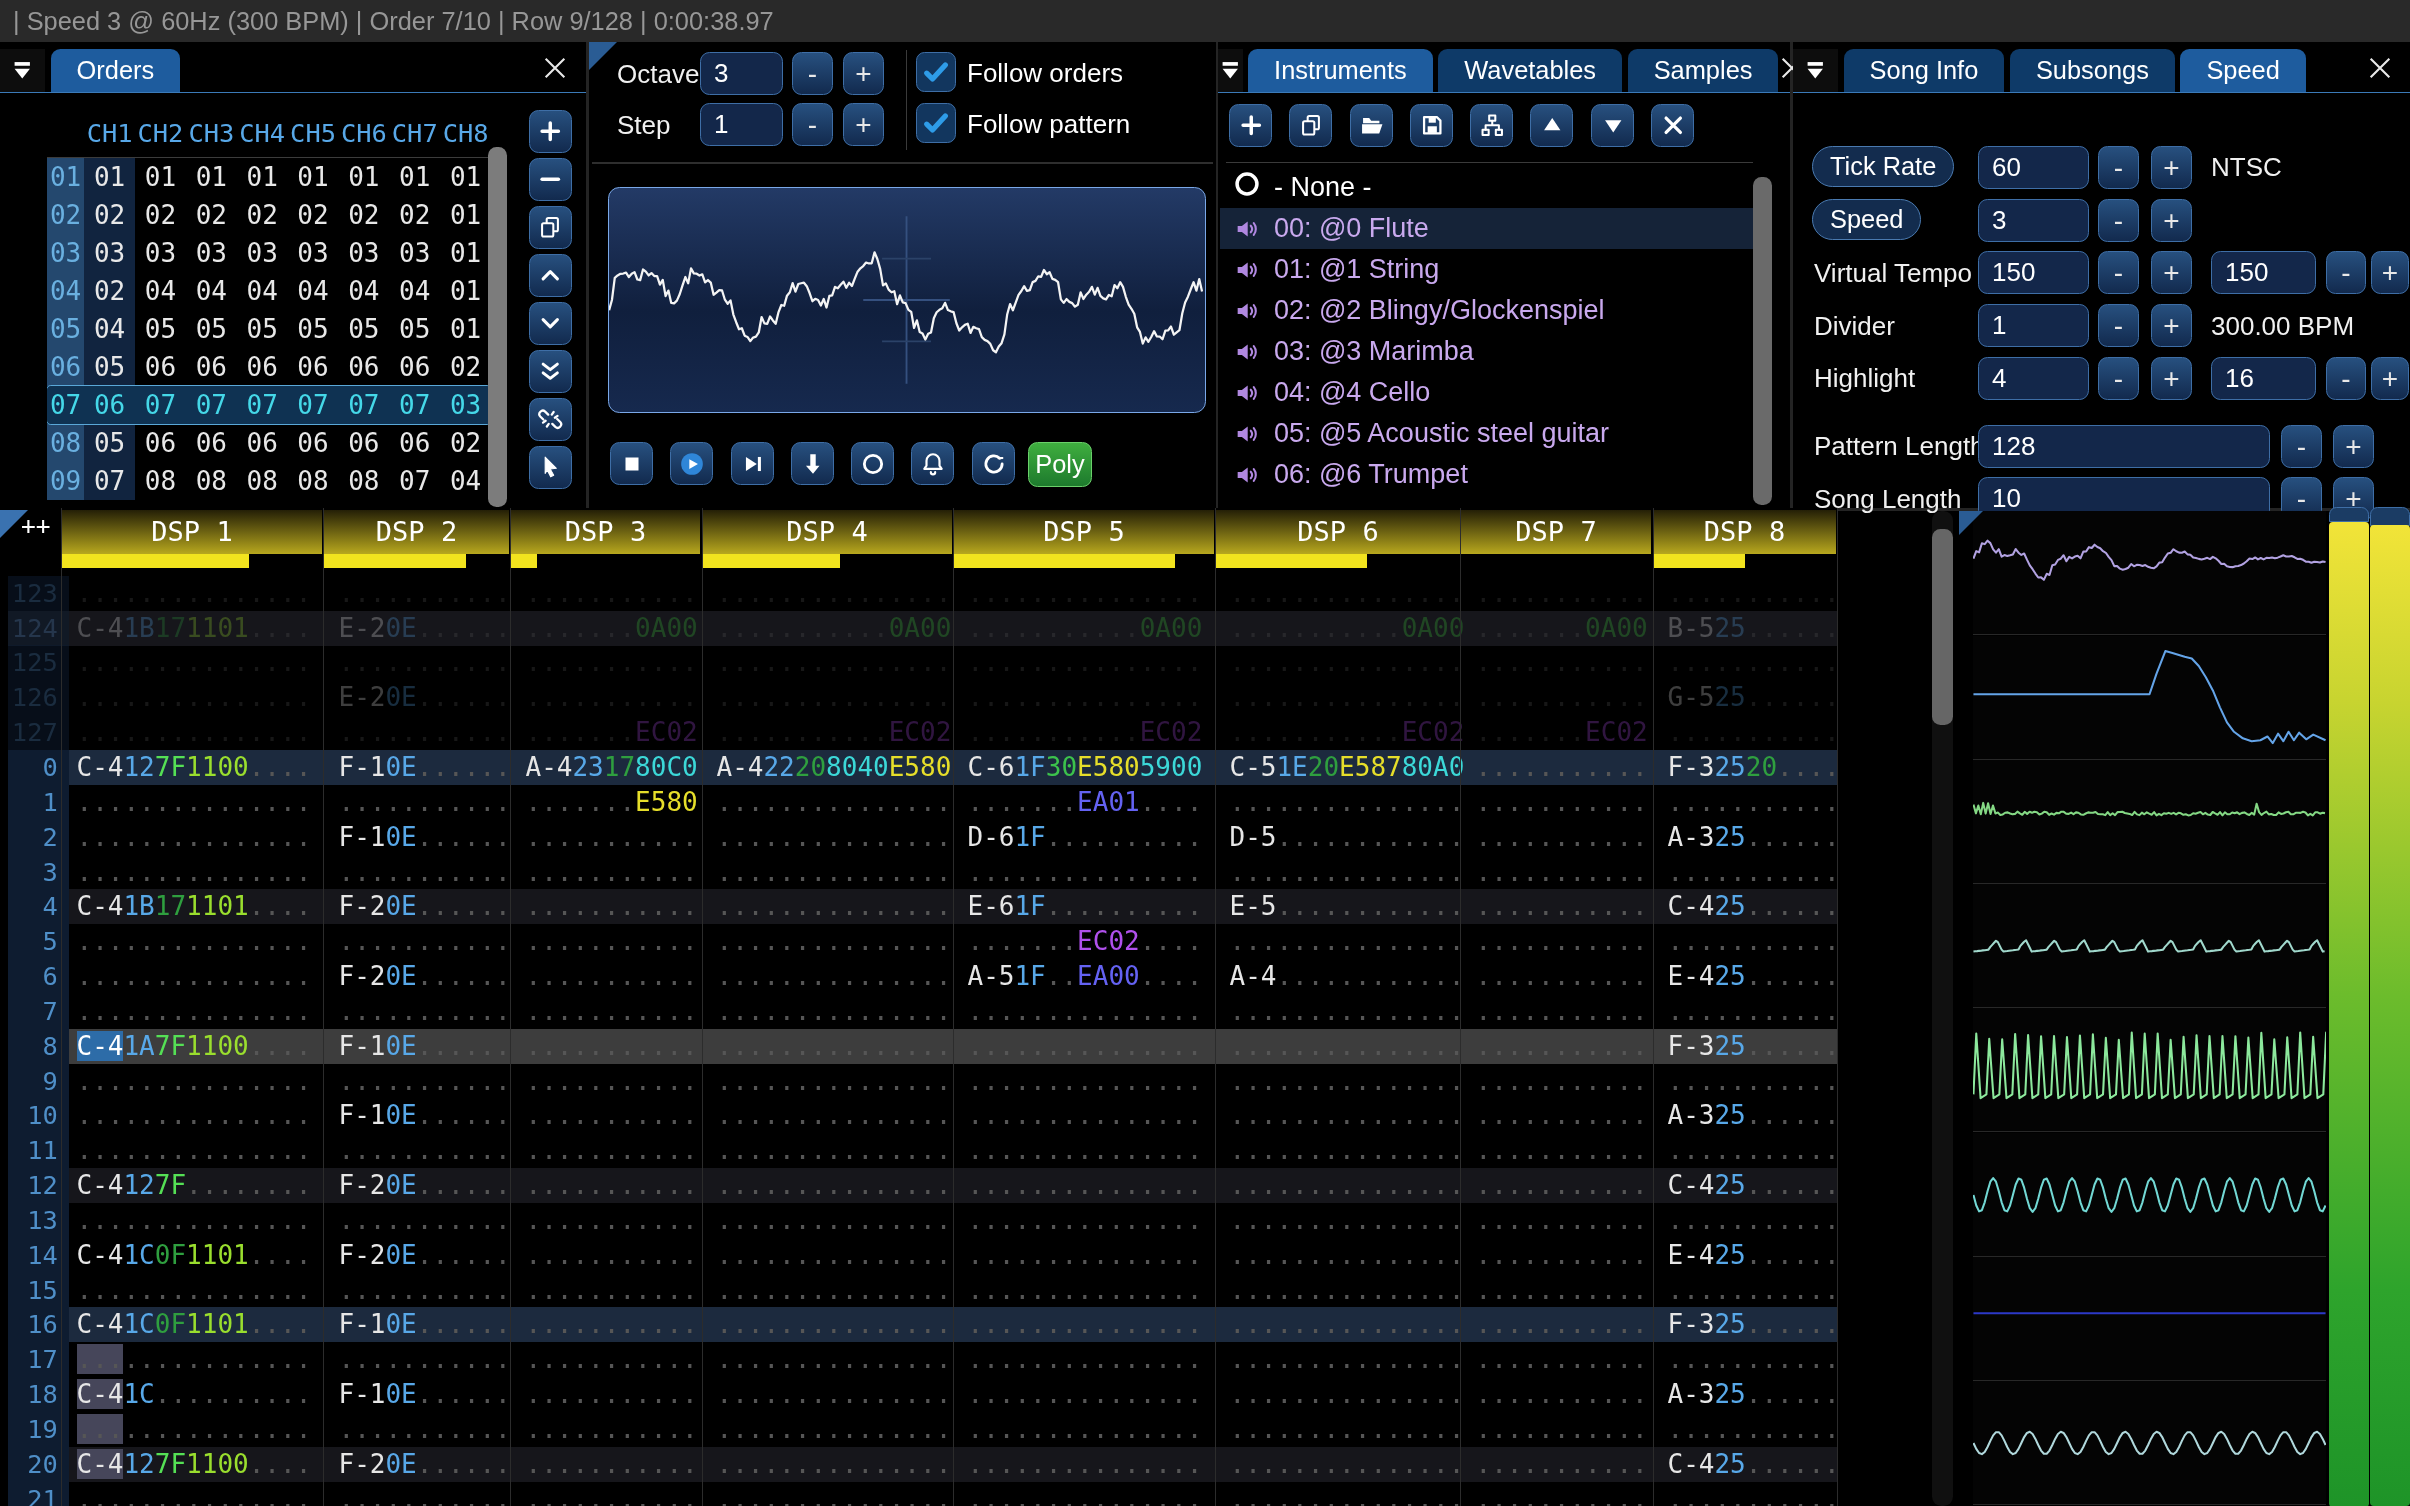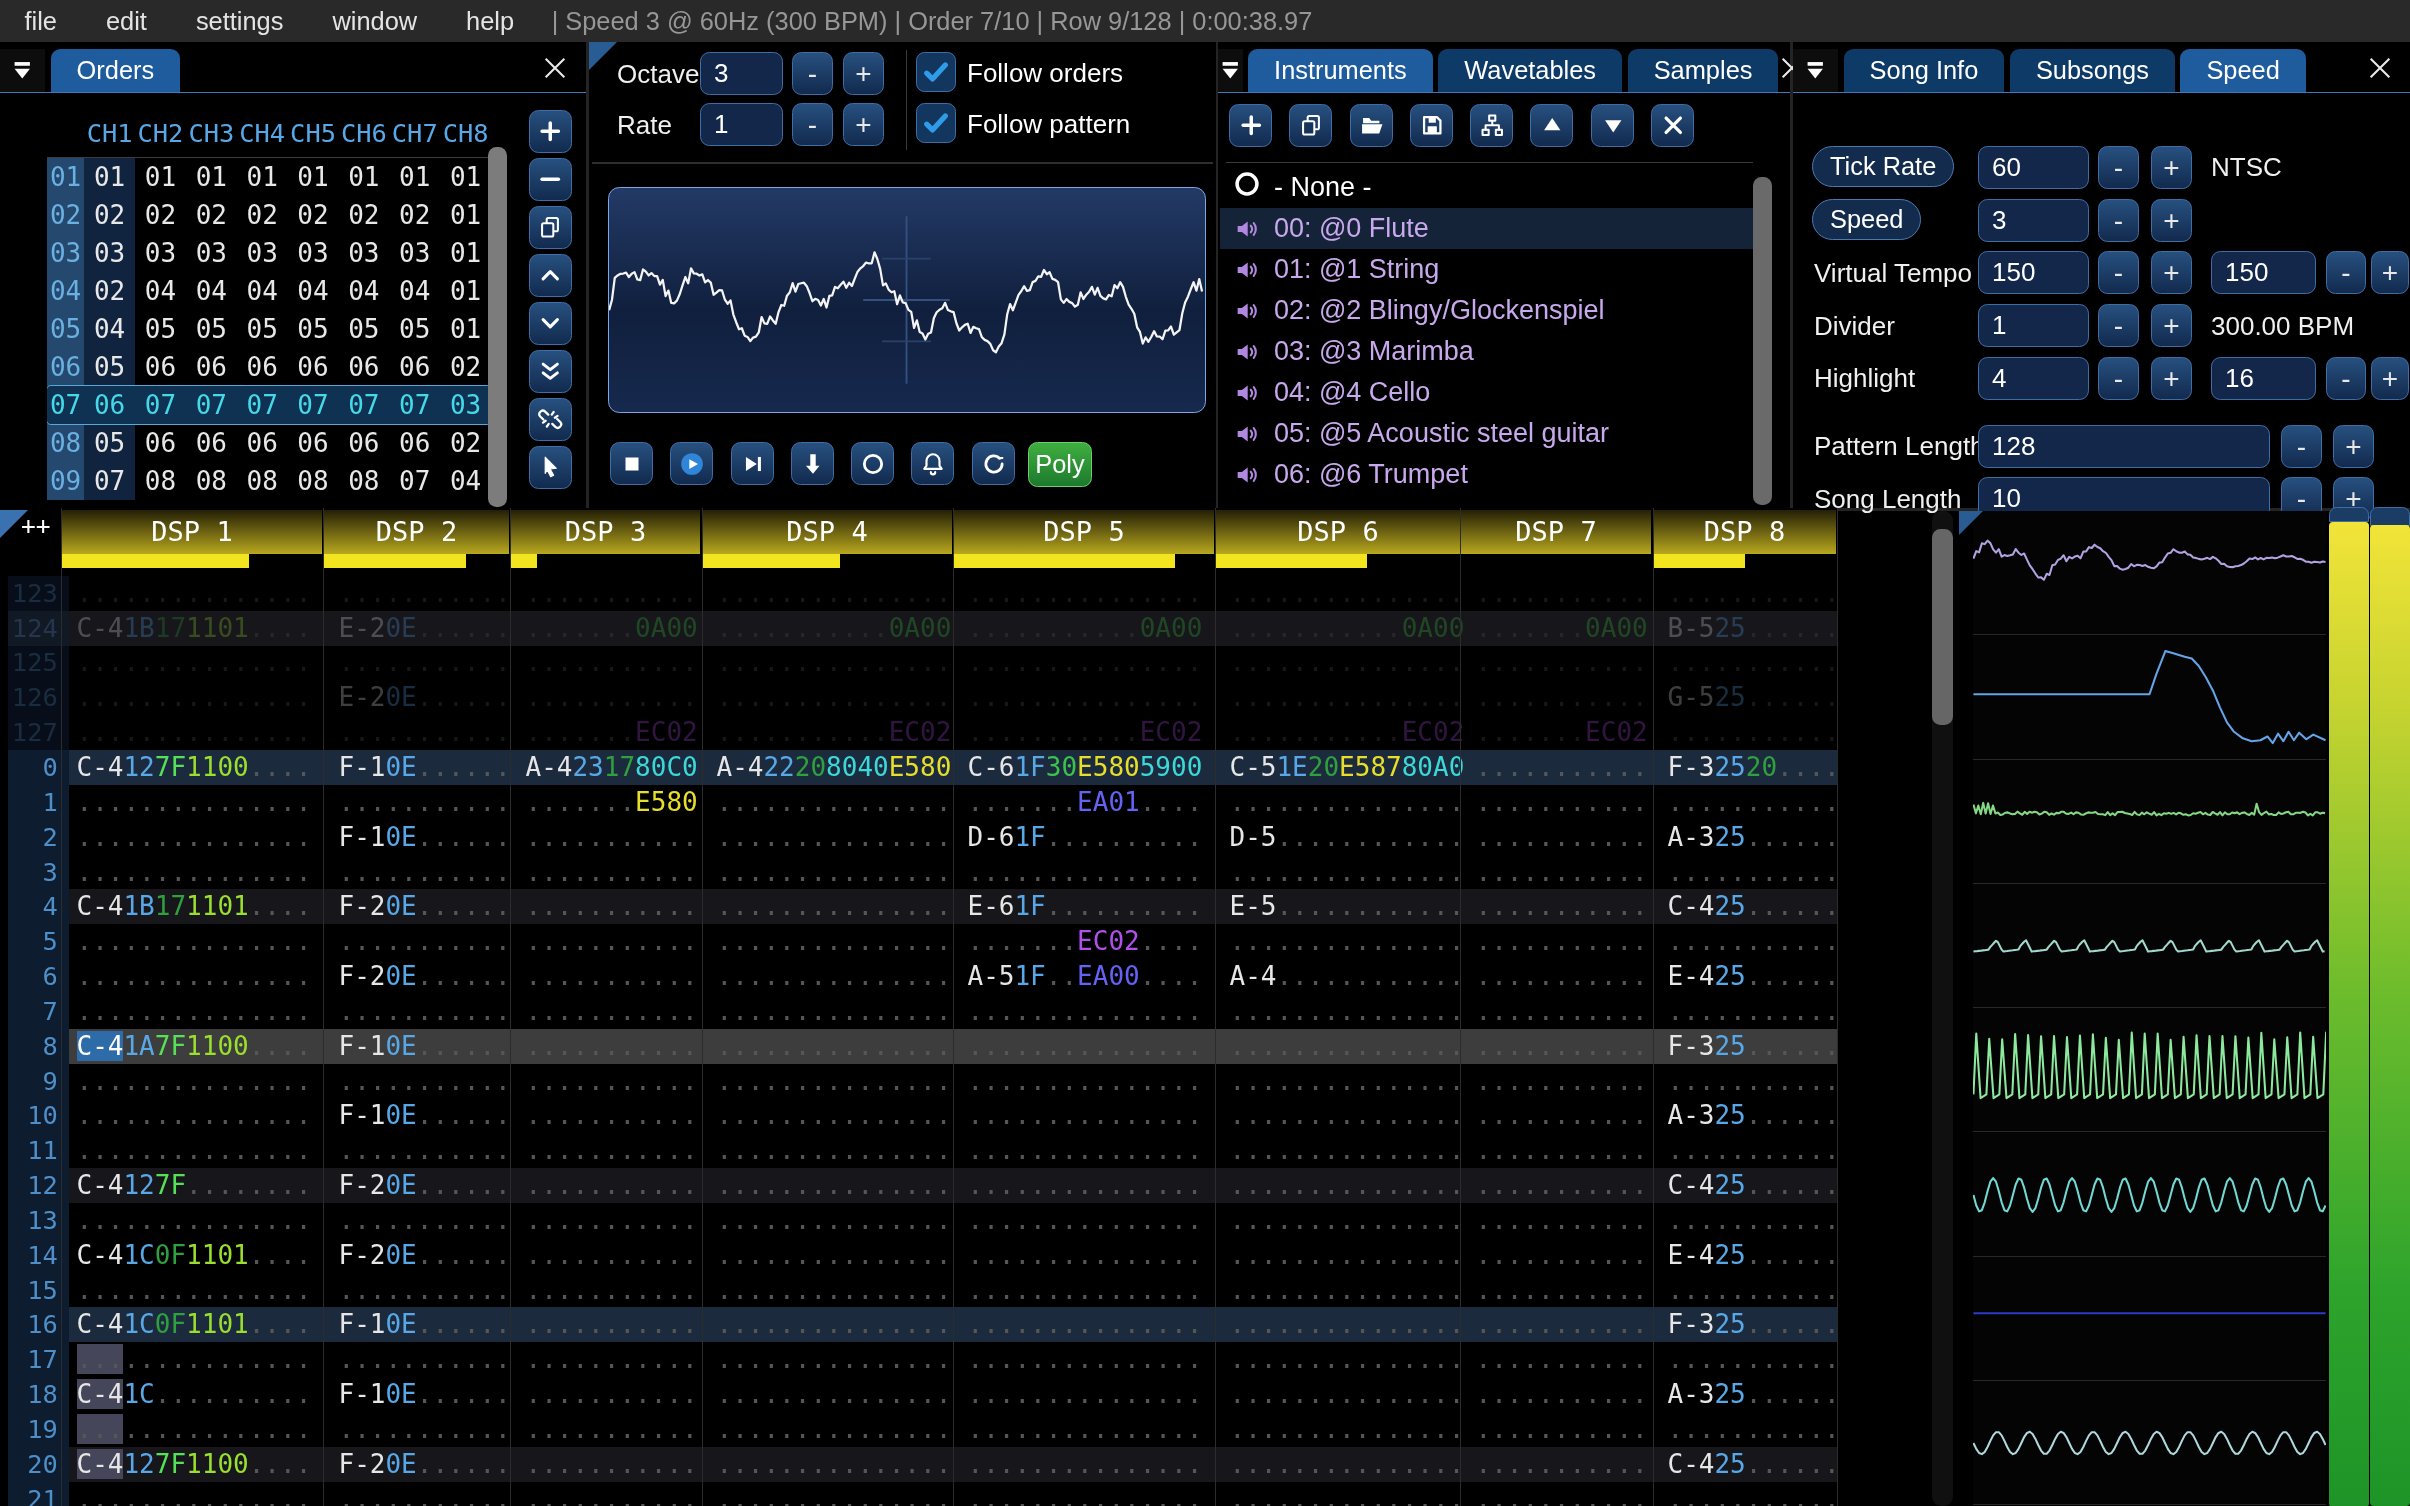--- a/index.html
+++ b/index.html
@@ -69,27 +69,20 @@
   .scope{position:absolute;left:1973px;width:353px;border-bottom:0.9px solid #282828;background:#040404;}
   .sb{position:absolute;background:#7c7c7c;border-radius:8.5px;}
   .tri{width:0;height:0;position:absolute;}
 </style>
 </head>
 <body>
 
 <div id="root">
 
   <div id="menubar" class="abs">
-    <div id="menu-items" style="display:flex;">
-        <div class="menu-item">file</div>
-        <div class="menu-item">edit</div>
-        <div class="menu-item">settings</div>
-        <div class="menu-item">window</div>
-        <div class="menu-item">help</div>
-      </div>
     <div id="menu-status">| Speed 3 @ 60Hz (300 BPM) | Order 7/10 | Row 9/128 | 0:00:38.97</div>
   </div>
 
   <div class="abs vsep" style="left:586px;"></div>
   <div class="abs vsep" style="left:1216px;"></div>
   <div class="abs vsep" style="left:1790px;"></div>
   <div class="abs" id="hsep-main"></div>
 
   <div class="abs panel" style="left:0;top:42px;width:586px;height:466px;">
     <div class="tabbar">
@@ -261,21 +254,21 @@
         </div>
       </div>
   </div>
 
   <div class="abs panel" style="left:589px;top:42px;width:627px;height:466px;">
     <div class="tri" style="left:0;top:0;border-top:28px solid #2a5c94;border-right:28px solid transparent;"></div>
     <div class="abs plainlbl" style="left:28px;top:17px;">Octave</div>
     <div class="abs inputbox" style="left:111px;top:10.4px;width:83px;height:43px;">3</div>
     <div class="abs nbtn" style="left:203px;top:10.4px;width:41px;height:43px;font-size:28px;">-</div>
     <div class="abs nbtn" style="left:254px;top:10.4px;width:41px;height:43px;font-size:28px;">+</div>
-    <div class="abs plainlbl" style="left:28px;top:68px;">Rate</div>
+    <div class="abs plainlbl" style="left:28px;top:68px;">Step</div>
     <div class="abs inputbox" style="left:111px;top:61px;width:83px;height:43px;">1</div>
     <div class="abs nbtn" style="left:203px;top:61px;width:41px;height:43px;font-size:28px;">-</div>
     <div class="abs nbtn" style="left:254px;top:61px;width:41px;height:43px;font-size:28px;">+</div>
     <div class="abs" style="left:317px;top:7.5px;width:0.9px;height:100px;background:#3a3a3a;"></div>
     <div class="abs chk" style="left:327px;top:10.4px;" id="chk1">
         <svg width="28" height="28" viewBox="0 0 24 24">
           <path d="M4 13l5 5L20 6" stroke="#2e9ce8" stroke-width="4.5" fill="none" stroke-linecap="round" stroke-linejoin="round"></path>
         </svg>
       </div>
     <div class="abs chklbl" style="left:378px;top:16px;">Follow orders</div>

